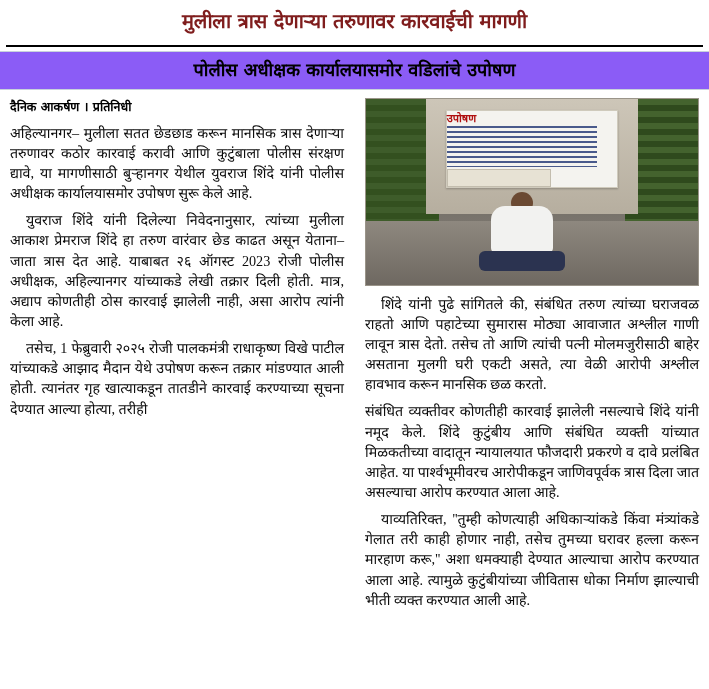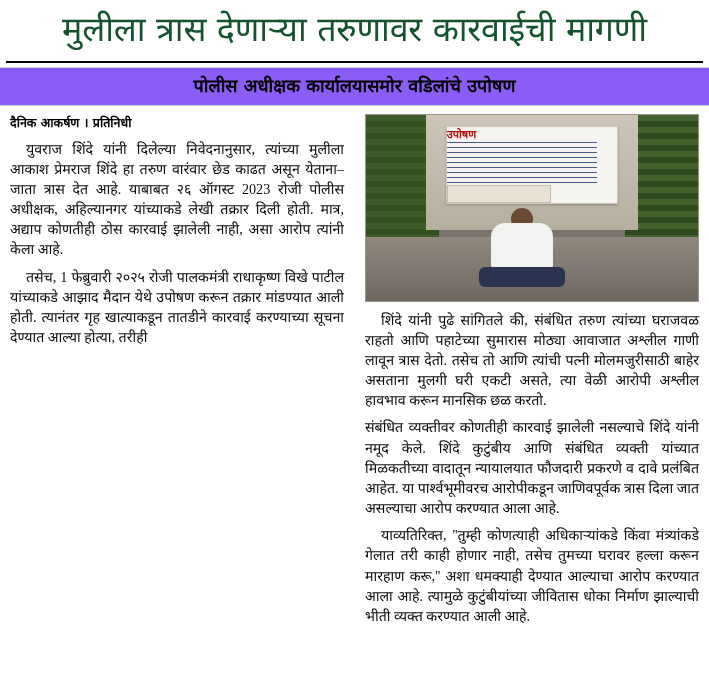--- a/index.html
+++ b/index.html
@@ -23,25 +23,25 @@
     background: #fff;
   }
 
   
   .headline-wrap {
     padding: 10px 10px 4px 10px;
     text-align: center;
   }
   .headline {
     font-family: "DejaVu Sans", "Liberation Sans", sans-serif;
-    font-weight: normal;
-    font-size: 34px;
+    font-weight: bold;
+    font-size: 20px;
     line-height: 1.15;
     letter-spacing: -0.2px;
-    color: #14532d;
+    color: #7f1d1d;
   }
   .rule {
     height: 2px;
     background: #000;
     margin: 8px 6px 0 6px;
   }
   .subhead-band {
     background: #8b5cf6;
     border-top: 1px solid #c8d2dc;
     border-bottom: 1px solid #c8d2dc;
@@ -182,20 +182,21 @@
   <div class="rule"></div>
 
   <div class="subhead-band">
     <div class="subhead">पोलीस अधीक्षक कार्यालयासमोर वडिलांचे उपोषण</div>
   </div>
 
   <div class="body-area">
 
     <div class="col">
       <div class="byline">दैनिक आकर्षण । प्रतिनिधी</div>
+      <p class="para">अहिल्यानगर–  मुलीला सतत छेडछाड करून मानसिक त्रास देणाऱ्या तरुणावर कठोर कारवाई करावी आणि कुटुंबाला पोलीस संरक्षण द्यावे, या मागणीसाठी बुऱ्हानगर येथील युवराज शिंदे यांनी पोलीस अधीक्षक कार्यालयासमोर उपोषण सुरू केले आहे.</p>
       <p class="para indent">युवराज शिंदे यांनी दिलेल्या निवेदनानुसार, त्यांच्या मुलीला आकाश प्रेमराज शिंदे हा तरुण वारंवार छेड काढत असून येताना–जाता त्रास देत आहे. याबाबत २६ ऑगस्ट 2023 रोजी पोलीस अधीक्षक, अहिल्यानगर यांच्याकडे लेखी तक्रार दिली होती. मात्र, अद्याप कोणतीही ठोस कारवाई झालेली नाही, असा आरोप त्यांनी केला आहे.</p>
       <p class="para indent">तसेच, 1 फेब्रुवारी २०२५ रोजी पालकमंत्री राधाकृष्ण विखे पाटील यांच्याकडे आझाद मैदान येथे उपोषण करून तक्रार मांडण्यात आली होती. त्यानंतर गृह खात्याकडून तातडीने कारवाई करण्याच्या सूचना देण्यात आल्या होत्या, तरीही</p>
     </div>
 
     <div class="col">
       <div class="photo">
         <div class="fence-l"></div>
         <div class="fence-r"></div>
         <div class="wall"></div>
         <div class="banner">

